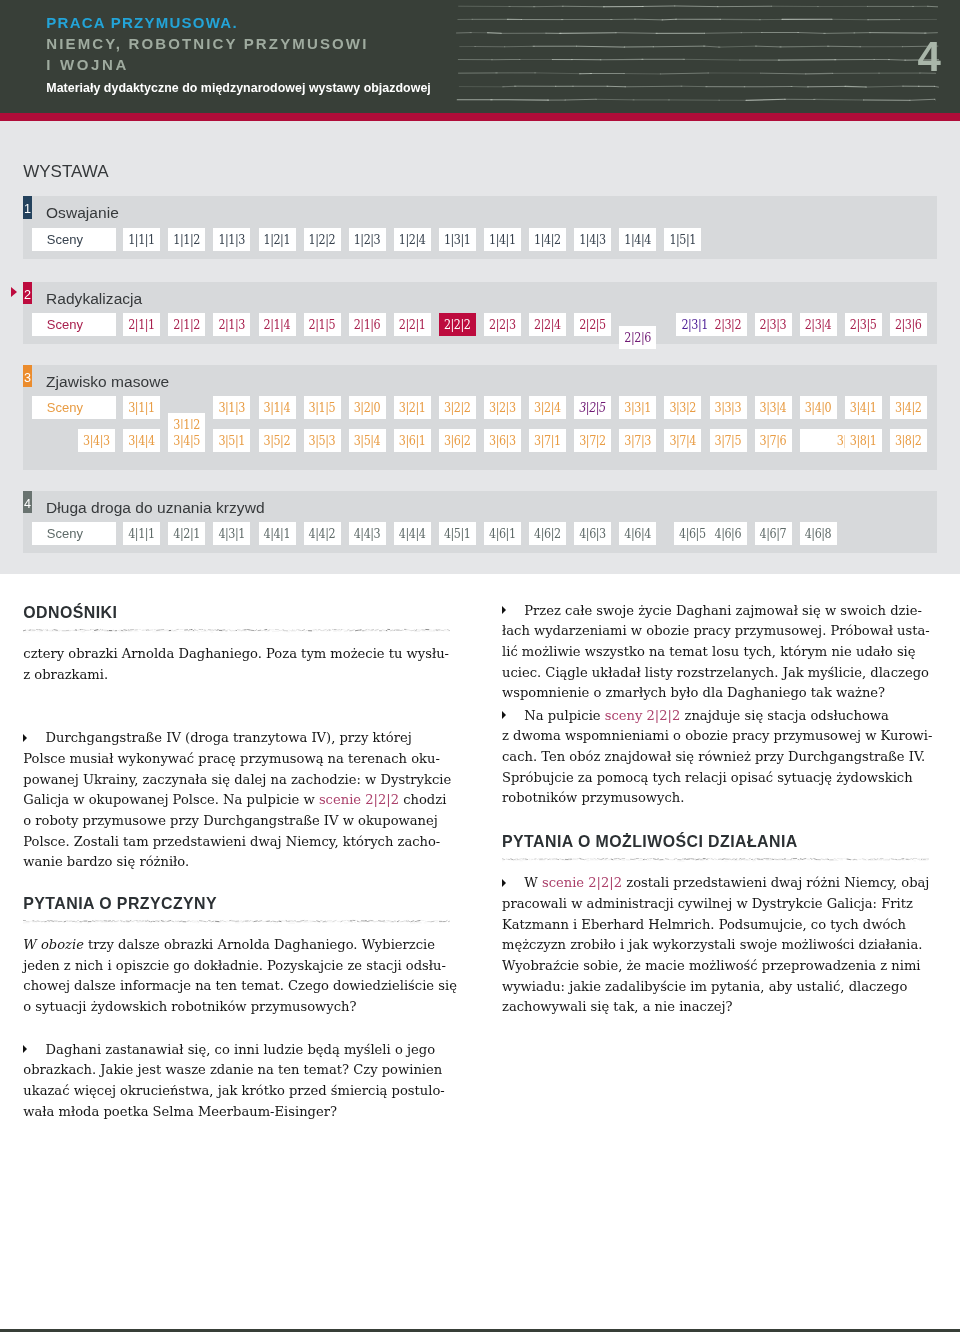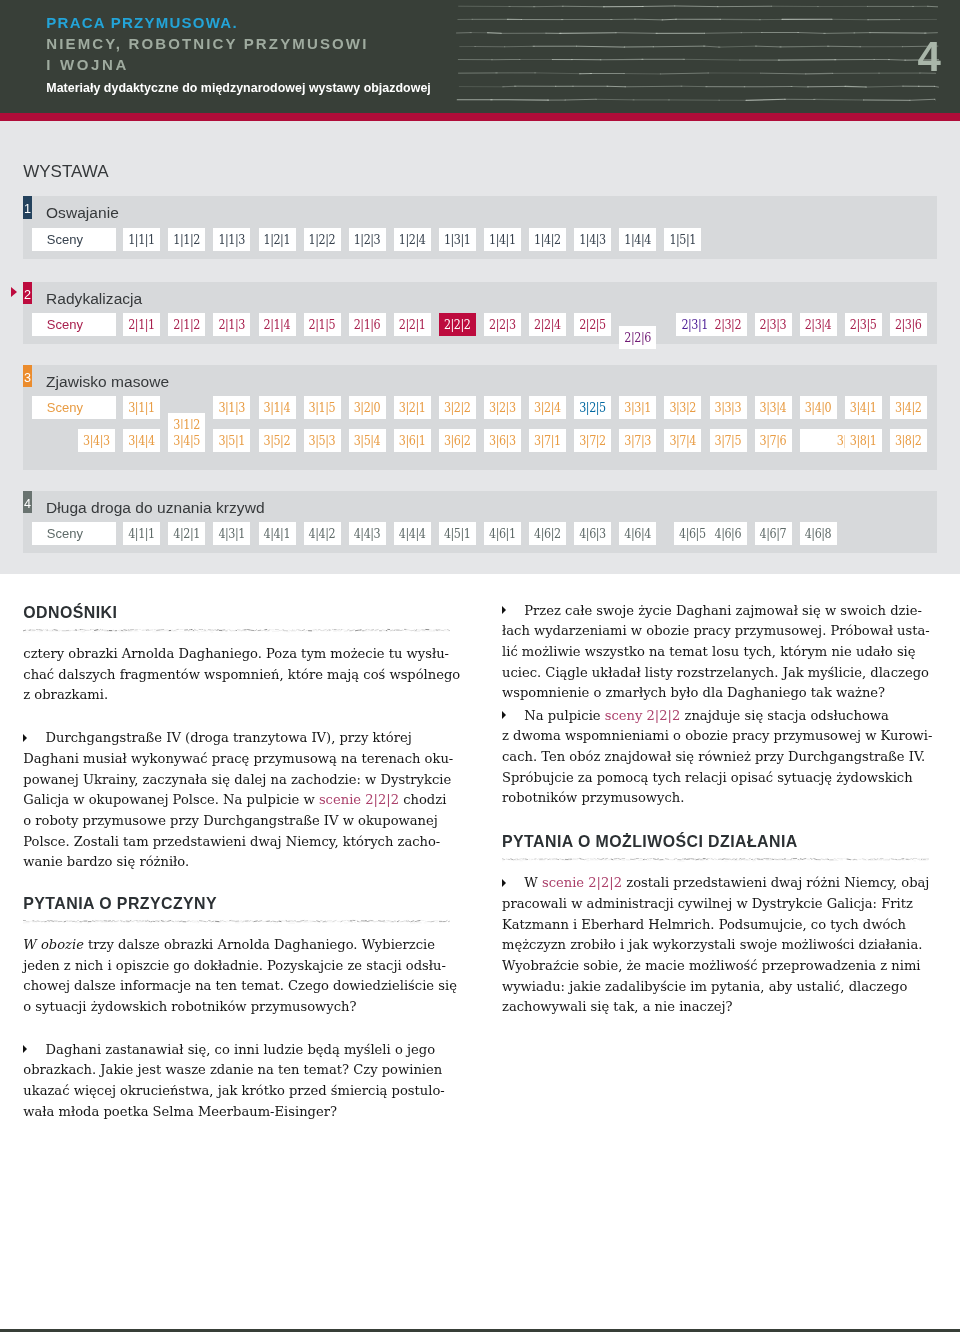--- a/index.html
+++ b/index.html
@@ -245,21 +245,21 @@
       <div class="cell" style="left:123.20px;top:396px;width:37px;color:#e89c44;">3|1|1</div>
       <div class="cell" style="left:168.30px;top:413px;width:37px;color:#e89c44;">3|1|2</div>
       <div class="cell" style="left:213.40px;top:396px;width:37px;color:#e89c44;">3|1|3</div>
       <div class="cell" style="left:258.50px;top:396px;width:37px;color:#e89c44;">3|1|4</div>
       <div class="cell" style="left:303.60px;top:396px;width:37px;color:#e89c44;">3|1|5</div>
       <div class="cell" style="left:348.70px;top:396px;width:37px;color:#e89c44;">3|2|0</div>
       <div class="cell" style="left:393.80px;top:396px;width:37px;color:#e89c44;">3|2|1</div>
       <div class="cell" style="left:438.90px;top:396px;width:37px;color:#e89c44;">3|2|2</div>
       <div class="cell" style="left:484.00px;top:396px;width:37px;color:#e89c44;">3|2|3</div>
       <div class="cell" style="left:529.10px;top:396px;width:37px;color:#e89c44;">3|2|4</div>
-      <div class="cell" style="left:574.20px;top:396px;width:37px;color:#0369a1;">3|2|5</div>
+      <div class="cell" style="left:574.20px;top:396px;width:37px;color:#701a75;font-style:italic;">3|2|5</div>
       <div class="cell" style="left:619.30px;top:396px;width:37px;color:#e89c44;">3|3|1</div>
       <div class="cell" style="left:664.40px;top:396px;width:37px;color:#e89c44;">3|3|2</div>
       <div class="cell" style="left:709.50px;top:396px;width:37px;color:#e89c44;">3|3|3</div>
       <div class="cell" style="left:754.60px;top:396px;width:37px;color:#e89c44;">3|3|4</div>
       <div class="cell" style="left:799.70px;top:396px;width:37px;color:#e89c44;">3|4|0</div>
       <div class="cell" style="left:844.80px;top:396px;width:37px;color:#e89c44;">3|4|1</div>
       <div class="cell" style="left:889.90px;top:396px;width:37px;color:#e89c44;">3|4|2</div>
       <div class="cell" style="left:78.10px;top:428.9px;width:37px;color:#e89c44;">3|4|3</div>
       <div class="cell" style="left:123.20px;top:428.9px;width:37px;color:#e89c44;">3|4|4</div>
       <div class="cell" style="left:168.30px;top:428.9px;width:37px;color:#e89c44;">3|4|5</div>
@@ -516,26 +516,25 @@
         <path d="M 381.93 3.93 L 384.74 3.85" stroke="#888" stroke-width="0.32" opacity="0.28" fill="none"></path>
         <path d="M 386.70 3.80 L 390.88 3.99" stroke="#888" stroke-width="0.32" opacity="0.12" fill="none"></path>
         <path d="M 391.24 4.53 L 397.08 4.46" stroke="#888" stroke-width="0.32" opacity="0.34" fill="none"></path>
         <path d="M 399.07 4.26 L 405.02 4.10" stroke="#888" stroke-width="0.32" opacity="0.18" fill="none"></path>
         <path d="M 405.75 4.33 L 412.20 4.51" stroke="#888" stroke-width="0.32" opacity="0.25" fill="none"></path>
         <path d="M 413.30 3.93 L 417.53 3.60" stroke="#888" stroke-width="0.32" opacity="0.27" fill="none"></path>
         <path d="M 420.20 3.74 L 427.00 4.04" stroke="#888" stroke-width="0.32" opacity="0.22" fill="none"></path>
       </svg>
       <div class="para" style="top:644.00px;">
         <div class="ln">cztery obrazki Arnolda Daghaniego. Poza tym możecie tu wysłu-</div>
-        <div class="ln">chać dalszych fragmentów wspomnień, które mają coś wspólnego</div>
         <div class="ln">z obrazkami.</div>
       </div>
       <div class="para" style="top:728.18px;">
         <div class="ln"><span class="ar"></span><span class="arsp"></span>Durchgangstraße IV (droga tranzytowa IV), przy której</div>
-        <div class="ln">Daghani musiał wykonywać pracę przymusową na terenach oku-</div>
+        <div class="ln">Polsce musiał wykonywać pracę przymusową na terenach oku-</div>
         <div class="ln">powanej Ukrainy, zaczynała się dalej na zachodzie: w Dystrykcie</div>
         <div class="ln">Galicja w okupowanej Polsce. Na pulpicie w <span class="hl">scenie 2|2|2</span> chodzi</div>
         <div class="ln">o roboty przymusowe przy Durchgangstraße IV w okupowanej</div>
         <div class="ln">Polsce. Zostali tam przedstawieni dwaj Niemcy, których zacho-</div>
         <div class="ln">wanie bardzo się różniło.</div>
       </div>
       <div class="secH" style="top:895.82px;">PYTANIA O PRZYCZYNY</div>
       <svg class="squig" style="top:917.92px;" viewBox="0 0 427 7" preserveAspectRatio="none">
         <path d="M 0.00 2.46 L 2.92 2.67" stroke="#555" stroke-width="0.63" opacity="0.68" fill="none"></path>
         <path d="M 2.98 3.41 L 6.54 3.45" stroke="#555" stroke-width="0.89" opacity="0.19" fill="none"></path>

